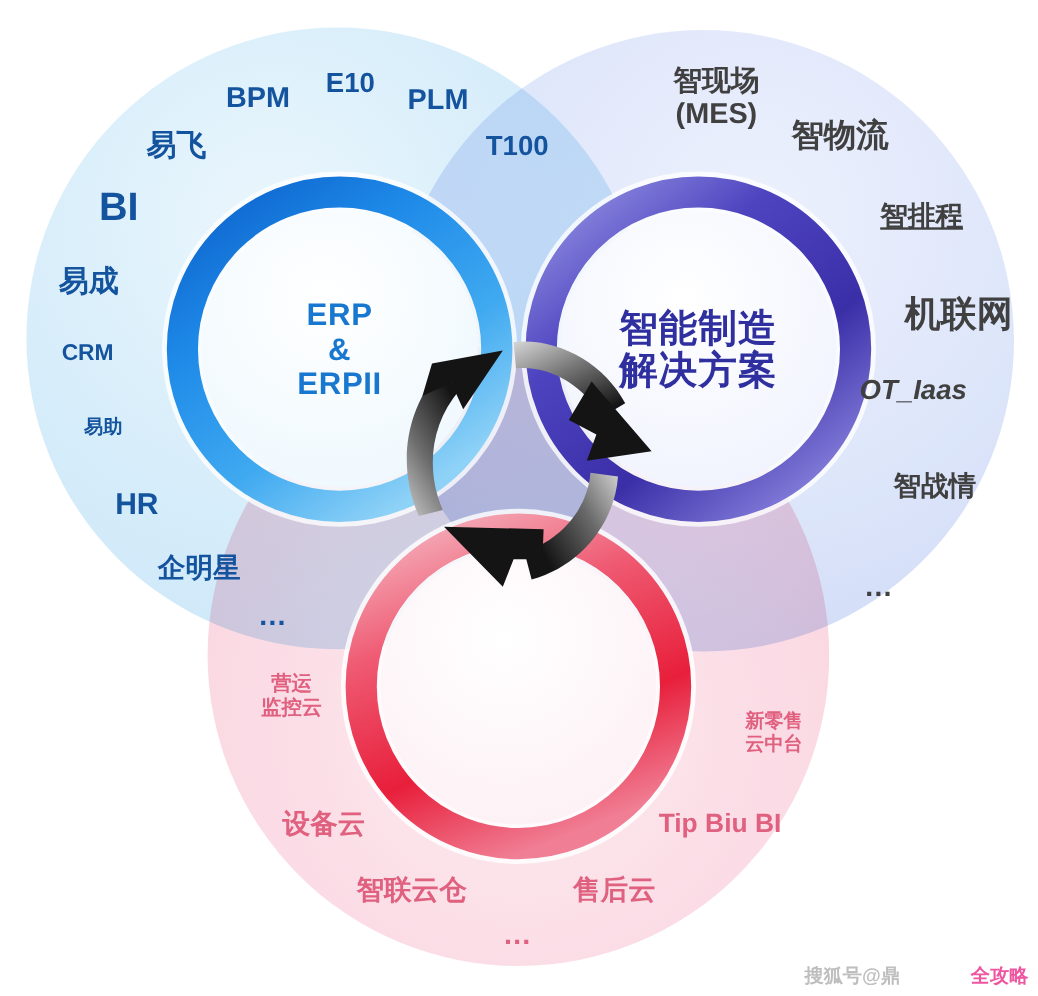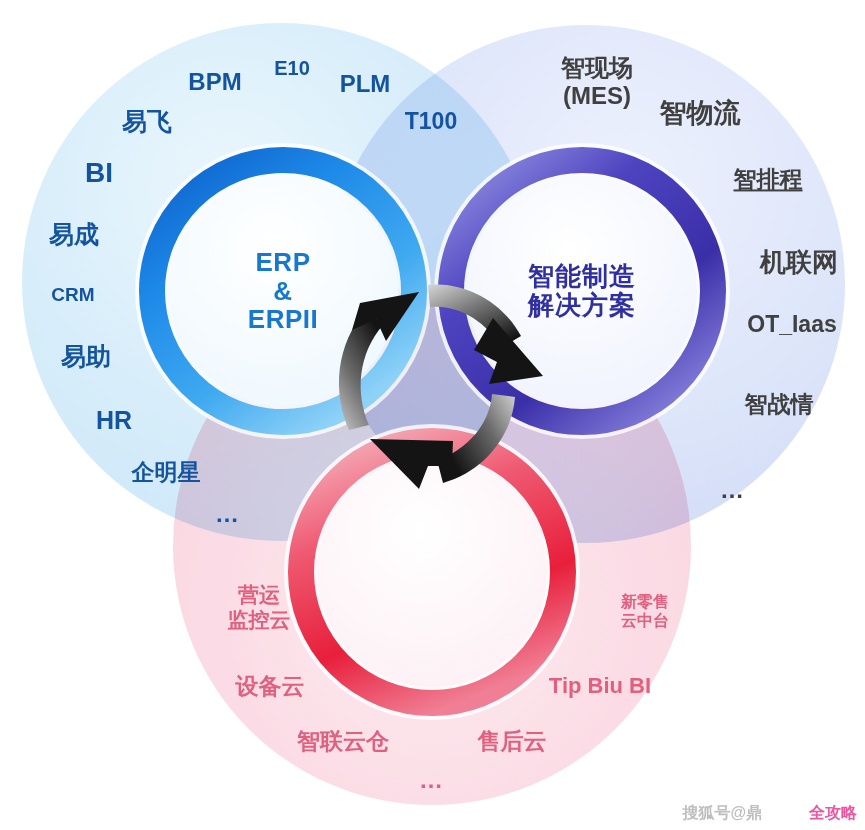--- a/index.html
+++ b/index.html
@@ -22,26 +22,26 @@
   .lbl-blue{color:#14539e;}
   .lbl-blue-r{color:#404040;}
   .lbl-pink{color:#e0607f;font-weight:700;}
   .dots{letter-spacing:2px;font-weight:900;}
   .center-txt{
     position:absolute;transform:translate(-50%,-50%);
     text-align:center;white-space:pre;line-height:1.1;
     font-weight:900;pointer-events:none;
   }
   .c-erp{color:#1878d0;font-size:26px;letter-spacing:.5px;}
-  .c-mfg{color:#2f2fa0;font-size:26px;letter-spacing:1px;}
+  .c-mfg{color:#2f2fa0;font-size:32px;letter-spacing:1px;}
   .c-cloud{color:#e01a35;font-size:33px;letter-spacing:1px;}
   .wm{
     position:absolute;right:8px;bottom:6px;
     font-size:16px;font-weight:700;letter-spacing:0px;
-    display:flex;align-items:center;gap:0px;
+    display:flex;align-items:center;gap:12px;
     opacity:.92;
   }
   .wm-a{color:#b9b9b9;text-shadow:0 1px 0 rgba(255,255,255,.8);}
   .wm-b{color:#ec4899;text-shadow:0 1px 0 rgba(255,255,255,.8);margin-left:47px;}
 </style>
 </head>
 <body>
 
 <div id="stage">
 
@@ -171,46 +171,46 @@
   <div class="center-txt c-erp" style="left:283px;top:291px;">ERP
 &amp;
 ERPII</div>
 
   <div class="center-txt c-mfg" style="left:582px;top:291px;">智能制造
 解决方案</div>
 
 
   <div>
     <div class="lbl lbl-blue" style="left:215px;top:82px;font-size:24px;">BPM</div>
-    <div class="lbl lbl-blue" style="left:292px;top:69px;font-size:20px;">E10</div>
+    <div class="lbl lbl-blue" style="left:292px;top:69px;font-size:23px;">E10</div>
     <div class="lbl lbl-blue" style="left:365px;top:84px;font-size:24px;">PLM</div>
     <div class="lbl lbl-blue" style="left:147px;top:122px;font-size:25px;">易飞</div>
     <div class="lbl lbl-blue" style="left:431px;top:122px;font-size:23px;">T100</div>
-    <div class="lbl lbl-blue" style="left:99px;top:173px;font-size:28px;">BI</div>
+    <div class="lbl lbl-blue" style="left:99px;top:173px;font-size:33px;">BI</div>
     <div class="lbl lbl-blue" style="left:74px;top:235px;font-size:25px;">易成</div>
     <div class="lbl lbl-blue" style="left:73px;top:295px;font-size:19px;">CRM</div>
-    <div class="lbl lbl-blue" style="left:86px;top:357px;font-size:25px;">易助</div>
+    <div class="lbl lbl-blue" style="left:86px;top:357px;font-size:16px;">易助</div>
     <div class="lbl lbl-blue" style="left:114px;top:421px;font-size:25px;">HR</div>
     <div class="lbl lbl-blue" style="left:166px;top:473px;font-size:23px;">企明星</div>
     <div class="lbl lbl-blue dots" style="left:228px;top:514px;font-size:24px;">…</div>
   </div>
 
   <div>
     <div class="lbl lbl-blue-r" style="left:597px;top:82px;font-size:24px;">智现场
 (MES)</div>
     <div class="lbl lbl-blue-r" style="left:700px;top:114px;font-size:27px;">智物流</div>
     <div class="lbl lbl-blue-r" style="left:768px;top:180px;font-size:23px;text-decoration:underline;">智排程</div>
-    <div class="lbl lbl-blue-r" style="left:799px;top:262px;font-size:26px;">机联网</div>
-    <div class="lbl lbl-blue-r" style="left:792px;top:325px;font-size:23px;">OT_Iaas</div>
+    <div class="lbl lbl-blue-r" style="left:799px;top:262px;font-size:30px;">机联网</div>
+    <div class="lbl lbl-blue-r" style="left:761px;top:325px;font-size:23px;font-style:italic;">OT_Iaas</div>
     <div class="lbl lbl-blue-r" style="left:779px;top:405px;font-size:23px;">智战情</div>
     <div class="lbl lbl-blue-r dots" style="left:733px;top:490px;font-size:24px;">…</div>
   </div>
 
   <div>
-    <div class="lbl lbl-pink" style="left:243px;top:608px;font-size:21px;margin-left:16px;">营运
+    <div class="lbl lbl-pink" style="left:243px;top:580px;font-size:17px;">营运
 监控云</div>
     <div class="lbl lbl-pink" style="left:645px;top:612px;font-size:16px;">新零售
 云中台</div>
     <div class="lbl lbl-pink" style="left:270px;top:687px;font-size:23px;">设备云</div>
     <div class="lbl lbl-pink" style="left:600px;top:686px;font-size:22px;">Tip Biu BI</div>
     <div class="lbl lbl-pink" style="left:343px;top:742px;font-size:23px;">智联云仓</div>
     <div class="lbl lbl-pink" style="left:512px;top:742px;font-size:23px;">售后云</div>
     <div class="lbl lbl-pink dots" style="left:432px;top:780px;font-size:24px;">…</div>
   </div>
 

